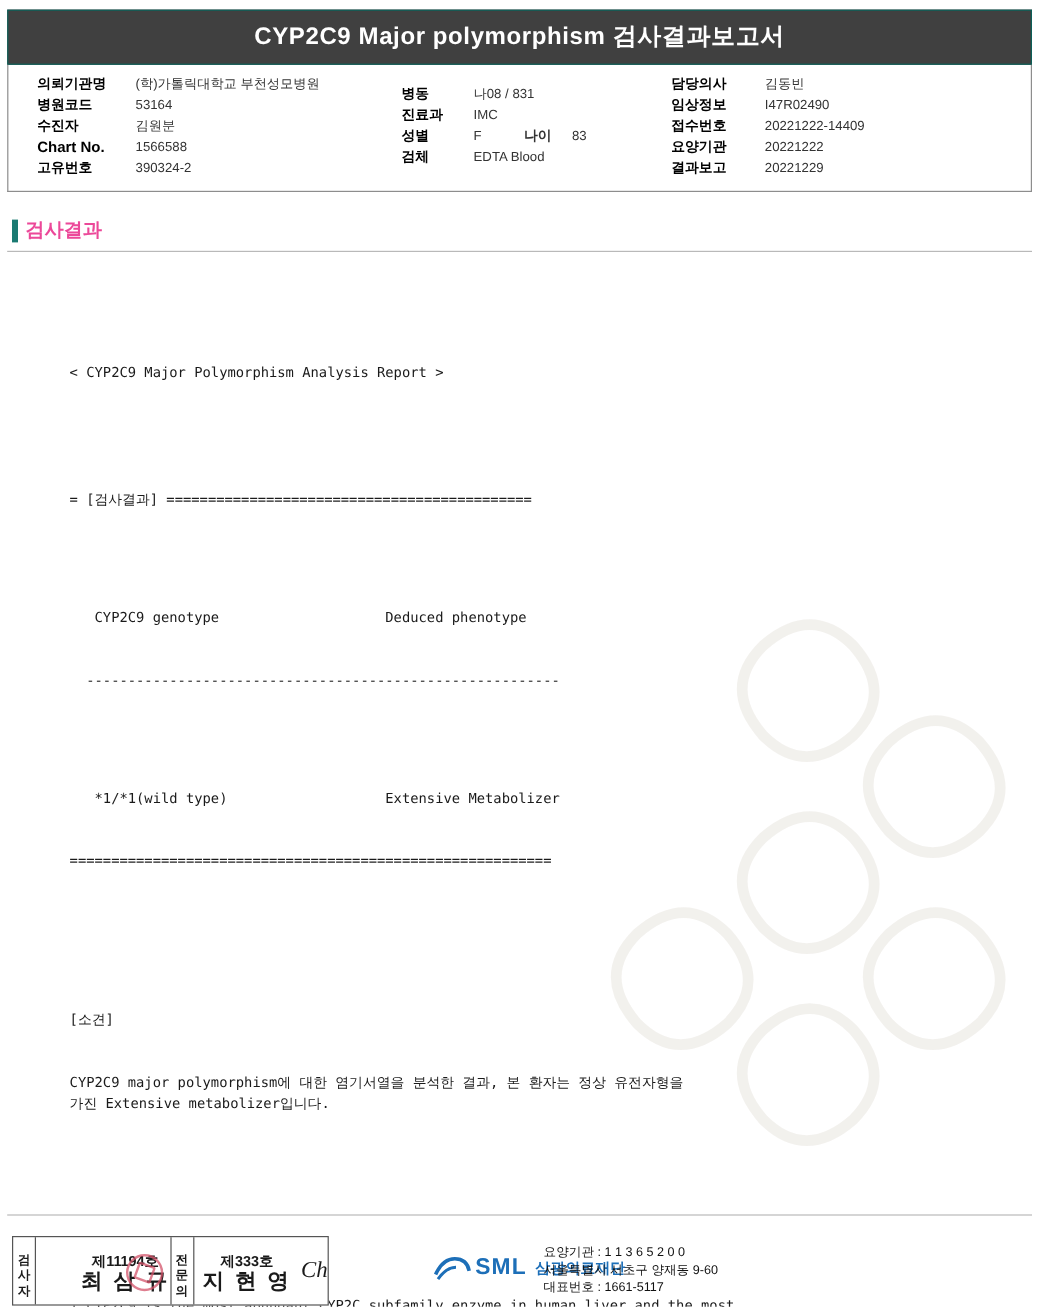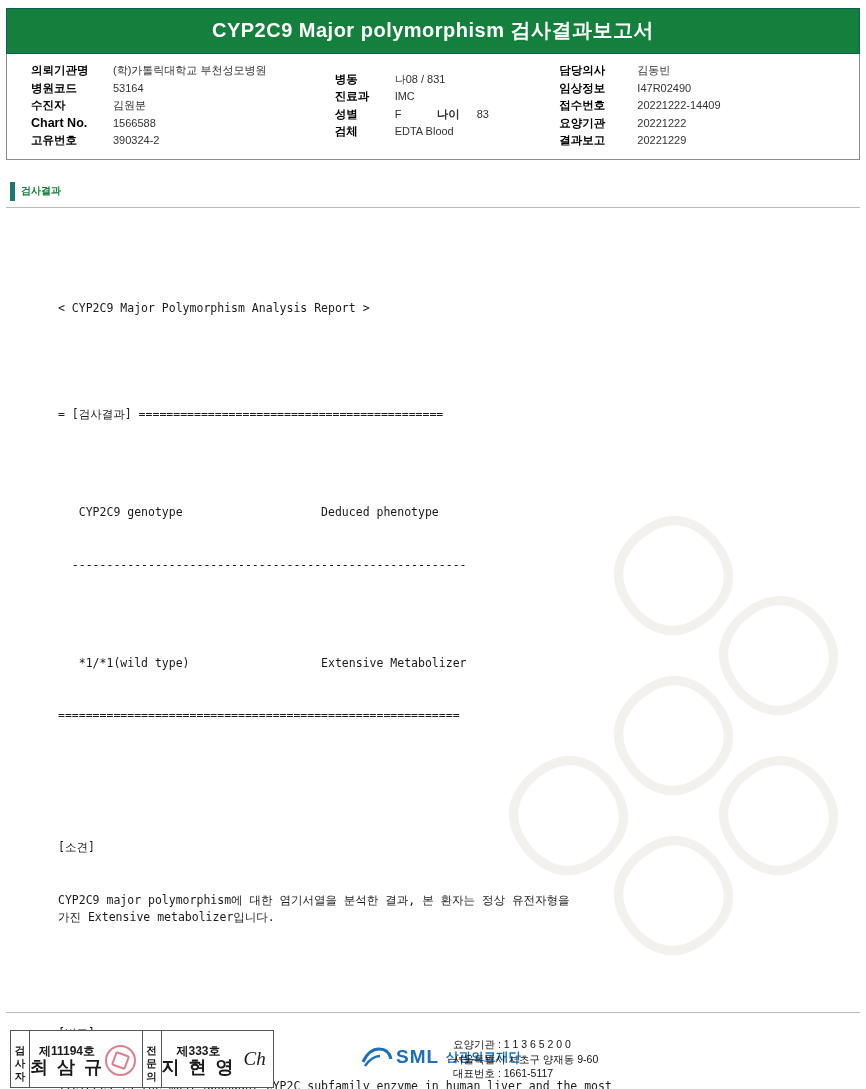--- a/index.html
+++ b/index.html
@@ -31,21 +31,21 @@
     height: 520px;
     opacity: 0.55;
     z-index: 0;
     pointer-events: none;
   }
   .content { position: relative; z-index: 2; }
 
   
   .title-bar {
     margin: 8px 6px 0 6px;
-    background: #15803d;
+    background: #404040;
     color: #ffffff;
     text-align: center;
     font-size: 20px;
     font-weight: bold;
     letter-spacing: 0.5px;
     padding: 8px 0 9px 0;
     border: 1px solid #0d5f58;
   }
   
   .info-box {
@@ -85,23 +85,23 @@
     display: flex;
     align-items: center;
   }
   .section-bar {
     width: 5px;
     height: 19px;
     background: #1a7a72;
     margin-right: 6px;
   }
   .section-title {
-    font-size: 10px;
-    font-weight: bold;
-    color: #15803d;
+    font-size: 16px;
+    font-weight: bold;
+    color: #ec4899;
     font-family: Liberation Serif, serif;
   }
   .hr-line {
     margin: 6px 6px 0 6px;
     border-top: 1px solid #b9b9b9;
   }
 
   
   .report {
     font-family: "DejaVu Sans Mono", monospace;
@@ -150,21 +150,21 @@
     text-align: center;
     line-height: 13px;
     padding-top: 13px;
     letter-spacing: 0;
     box-sizing: border-box;
   }
   .stamp-cell {
     flex: 1;
     display: flex;
     align-items: center;
-    justify-content: flex-start;
+    justify-content: flex-end;
     position: relative;
     font-size: 11.5px;
     font-weight: bold;
   }
   .stamp-cell.bordered { border-right: 1px solid #555; }
   .stamp-names {
     text-align: center;
     line-height: 16px;
   }
   .stamp-names .n1 { font-size: 12px; font-weight: bold; }

